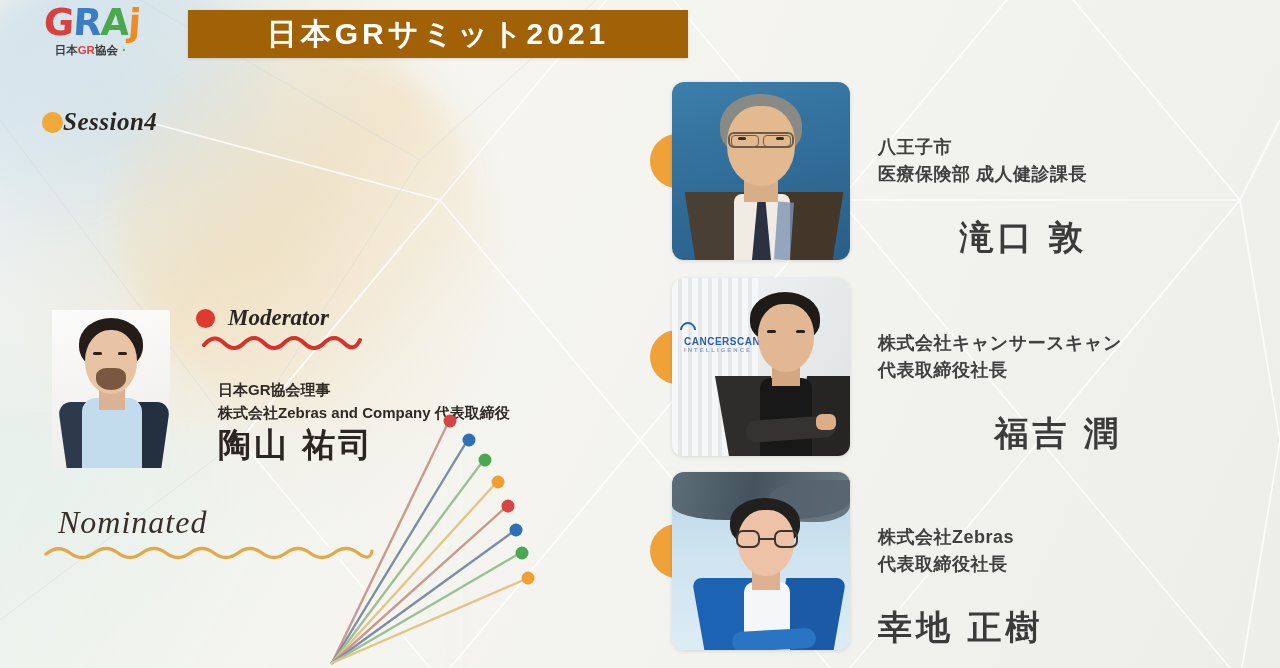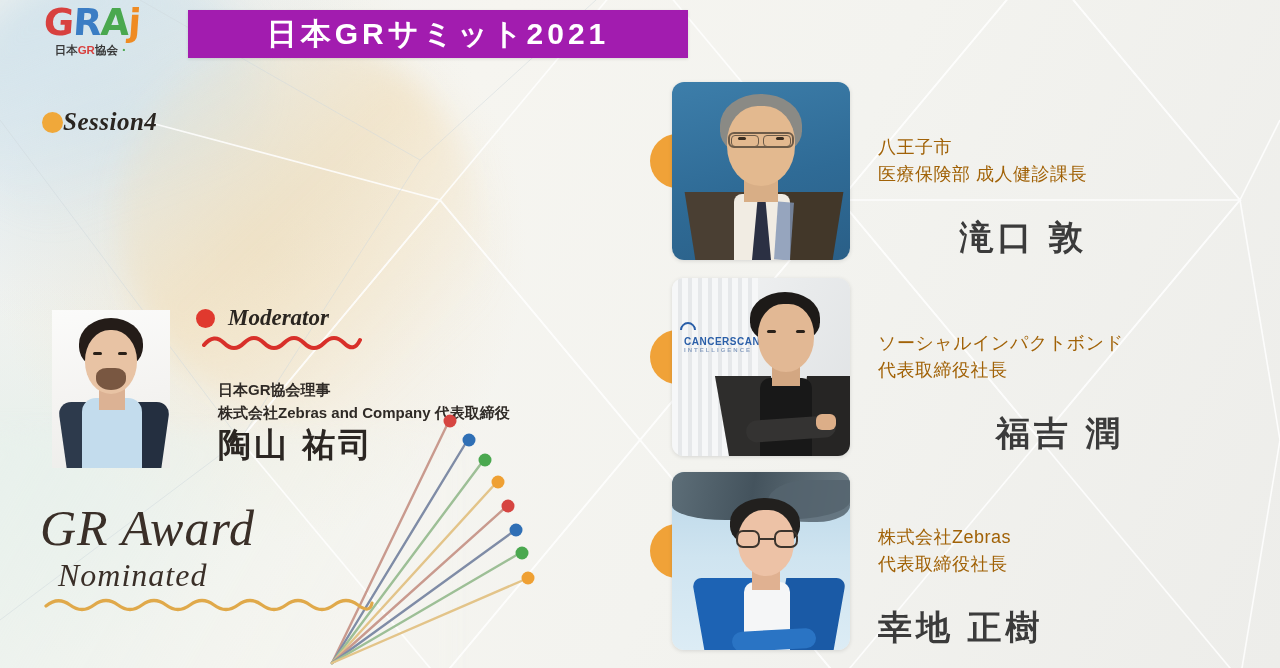--- a/index.html
+++ b/index.html
@@ -76,21 +76,21 @@
     white-space: nowrap;
   }
   .logo-sub .s1 { color: #3a3a3a; }
   .logo-sub .s2 { color: #d8413f; }
   .logo-sub .s3 { color: #3a3a3a; }
   .logo-dot { color: #4aa84f; }
 
   .summit-banner {
     position: absolute; left: 188px; top: 10px;
     width: 500px; height: 48px;
-    background: #a21caf;
+    background: #a16207;
     display: flex; align-items: center; justify-content: center;
     box-shadow: 0 1px 3px rgba(0,0,0,0.12);
   }
   .summit-banner span {
     color: #ffffff;
     font-size: 30px;
     font-weight: bold;
     letter-spacing: 4px;
     white-space: nowrap;
   }
@@ -273,22 +273,22 @@
     position: absolute; left: 22px; top: 0;
     width: 178px; height: 178px;
     border-radius: 12px;
     overflow: hidden;
     box-shadow: 0 1px 4px rgba(0,0,0,0.12);
   }
   .sp-info { position: absolute; left: 228px; top: 0; }
   .sp-org {
     margin-top: 52px;
     font-size: 18px;
-    font-weight: normal;
-    color: #a16207;
+    font-weight: bold;
+    color: #404040;
     line-height: 1.52;
     white-space: nowrap;
     letter-spacing: 0.5px;
   }
   .sp-name {
     margin-top: 26px;
     font-size: 34px;
     font-weight: bold;
     color: #3b3b3b;
     letter-spacing: 4px;
@@ -434,21 +434,20 @@
       <circle cx="155" cy="65" r="6.5" fill="#4aa84f"></circle>
       <circle cx="168" cy="87" r="6.5" fill="#efa033"></circle>
       <circle cx="178" cy="111" r="6.5" fill="#d64541"></circle>
       <circle cx="186" cy="135" r="6.5" fill="#2f6fb5"></circle>
       <circle cx="192" cy="158" r="6.5" fill="#4aa84f"></circle>
       <circle cx="198" cy="183" r="6.5" fill="#efa033"></circle>
     </g>
   </svg>
 
   <div class="award">
-    <div class="award-l1">GR Award</div>
     <div class="award-l2">Nominated</div>
     <svg class="award-wave" viewBox="0 0 330 18" preserveAspectRatio="none">
       <path d="M2 12 Q14 2 26 11 T50 11 T74 11 T98 11 T122 11 T146 11 T170 11 T194 11 T218 11 T242 11 T266 11 T290 11 T314 11 T328 9" fill="none" stroke="#e0a94a" stroke-width="3.2" stroke-linecap="round"></path>
     </svg>
   </div>
 
   <div class="speaker s1">
     <div class="sp-dot"></div>
     <div class="sp-photo">
       <div class="ph1-bg"></div>
@@ -486,21 +485,21 @@
       <div class="ph2-neck"></div>
       <div class="ph2-hair"></div>
         <div class="ph2-face"></div>
       <div class="ph2-eye l"></div>
         <div class="ph2-eye r"></div>
       <div class="ph2-arm"></div>
         <div class="ph2-hand"></div>
     </div>
     <div class="sp-info">
       <div class="sp-org">
-        <div>ソーシャルインパクトボンド</div>
+        <div>株式会社キャンサースキャン</div>
         <div>代表取締役社長</div>
       </div>
       <div class="sp-name">福吉 潤</div>
     </div>
   </div>
 
   <div class="speaker s3">
     <div class="sp-dot"></div>
     <div class="sp-photo">
       <div class="ph3-bg"></div>

